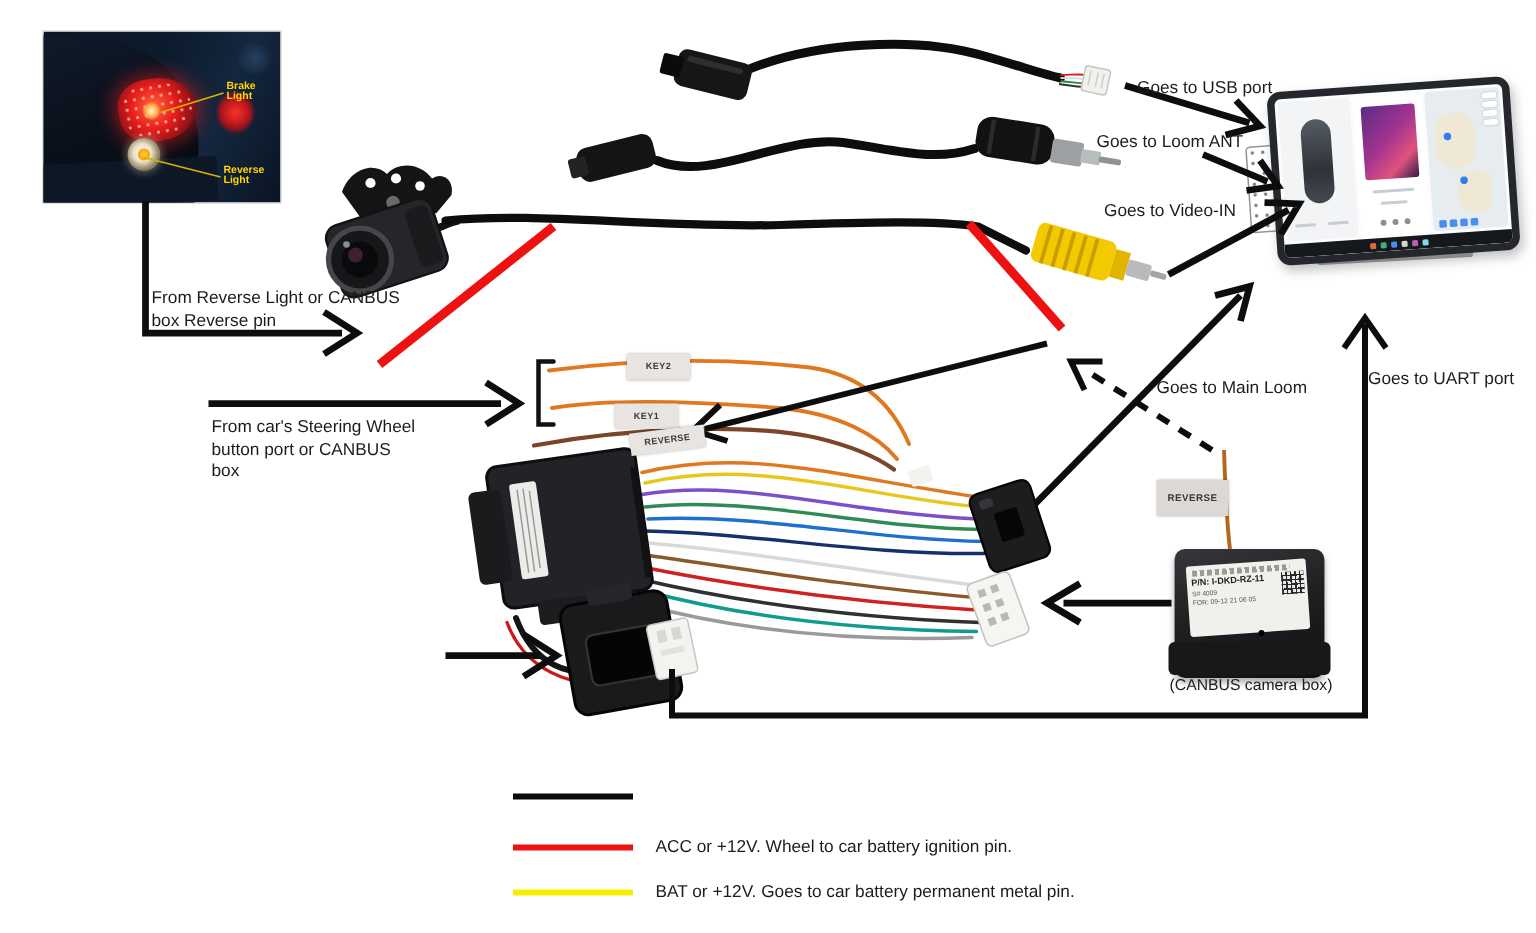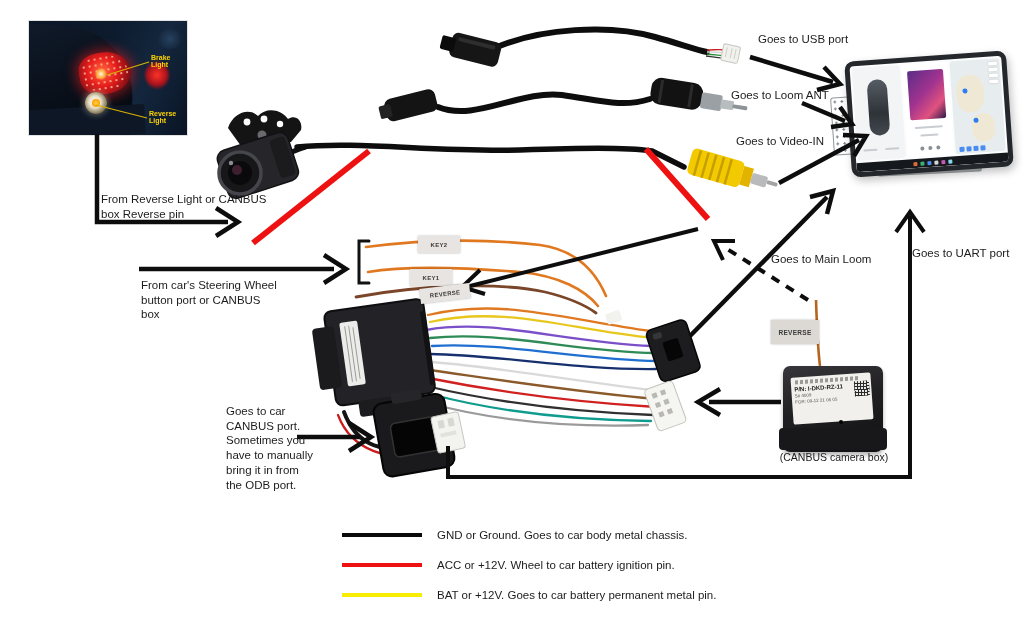--- a/index.html
+++ b/index.html
@@ -374,37 +374,30 @@
   <div class="tag" style="left:418px;top:236px;width:42px;height:17px">KEY2</div>
   <div class="tag" style="left:410px;top:269px;width:42px;height:17px">KEY1</div>
   <div class="tag" style="left:420px;top:286px;width:50px;height:15px;transform:rotate(-7deg)">REVERSE</div>
   <div class="tag" style="left:771px;top:320px;width:48px;height:24px;font-size:6.5px;background:#dcd8d4">REVERSE</div>
 
   <div class="txt" style="left:101px;top:192px">From Reverse Light or CANBUS
 box Reverse pin</div>
   <div class="txt" style="left:141px;top:278px">From car's Steering Wheel
 button port or CANBUS
 box</div>
-  <div class="txt" style="left:758px;top:32px">Goes to USB port</div>
+  <div class="txt" style="left:758px;top:52px">Goes to USB port</div>
   <div class="txt" style="left:731px;top:88px">Goes to Loom ANT</div>
   <div class="txt" style="left:736px;top:134px">Goes to Video-IN</div>
   <div class="txt" style="left:771px;top:252px">Goes to Main Loom</div>
   <div class="txt" style="left:912px;top:246px">Goes to UART port</div>
-  <div class="txt" style="left:226px;top:404px">Goes to car
-CANBUS port.
-Sometimes you
-have to manually
-bring it in from
-the ODB port.</div>
   <div class="txt" style="left:776px;top:451px;width:116px;text-align:center;font-size:10.5px">(CANBUS camera box)</div>
 
   <div>
     <div class="legend-row" style="left:342px;top:529px">
       <div class="legend-swatch" style="background: rgb(10, 10, 10);"></div>
-      <div class="legend-label">GND or Ground. Goes to car body metal chassis.</div>
     </div>
     <div class="legend-row" style="left:342px;top:559px">
       <div class="legend-swatch" style="background: rgb(238, 17, 17);"></div>
       <div class="legend-label">ACC or +12V. Wheel to car battery ignition pin.</div>
     </div>
     <div class="legend-row" style="left:342px;top:589px">
       <div class="legend-swatch" style="background: rgb(247, 237, 0);"></div>
       <div class="legend-label">BAT or +12V. Goes to car battery permanent metal pin.</div>
     </div>
   </div>

